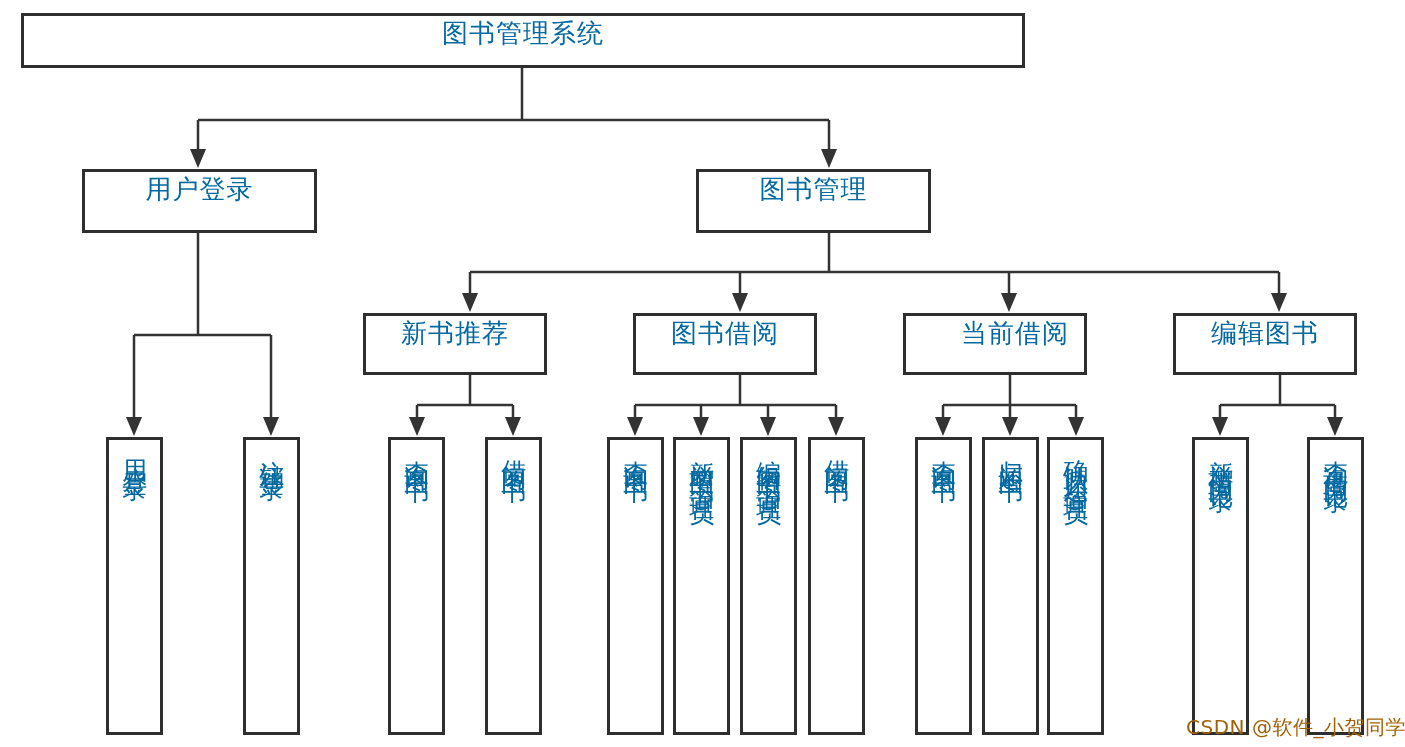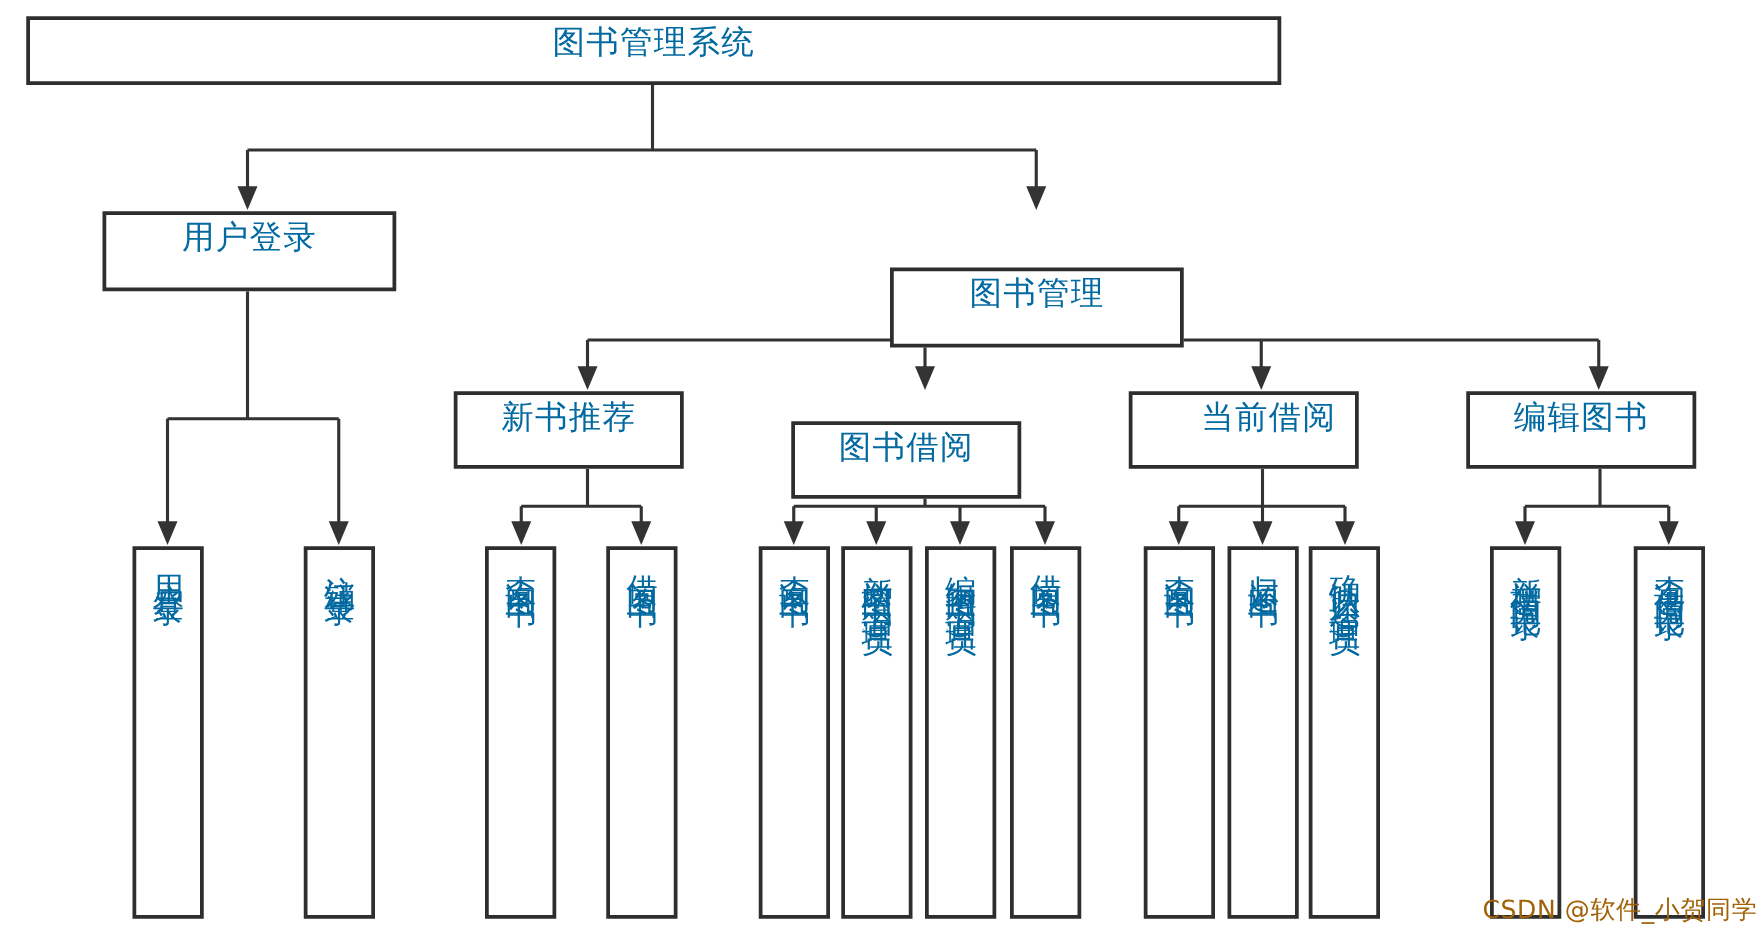--- a/index.html
+++ b/index.html
@@ -85,28 +85,28 @@
              M1212,417 L1228,417 L1220,436 Z  M1327,417 L1343,417 L1335,436 Z"></path>
   </svg>
 
   <div class="box hbox root-box">
     <span>图书管理系统</span>
   </div>
 
   <div class="box hbox l2-box" style="left:82px;">
     <span>用户登录</span>
   </div>
-  <div class="box hbox l2-box" style="left:712px;margin-top:45px;">
+  <div class="box hbox l2-box" style="left:696px;">
     <span>图书管理</span>
   </div>
 
   <div class="box hbox l3-box" style="left:363px;">
     <span>新书推荐</span>
   </div>
-  <div class="box hbox l3-box" style="left:633px;margin-top:24px;">
+  <div class="box hbox l3-box" style="left:633px;">
     <span>图书借阅</span>
   </div>
   <div class="box hbox l3-box" style="left:903px;padding-left:40px;">
     <span>当前借阅</span>
   </div>
   <div class="box hbox l3-box" style="left:1173px;">
     <span>编辑图书</span>
   </div>
 
   <div class="box leaf" style="left:106px;">

